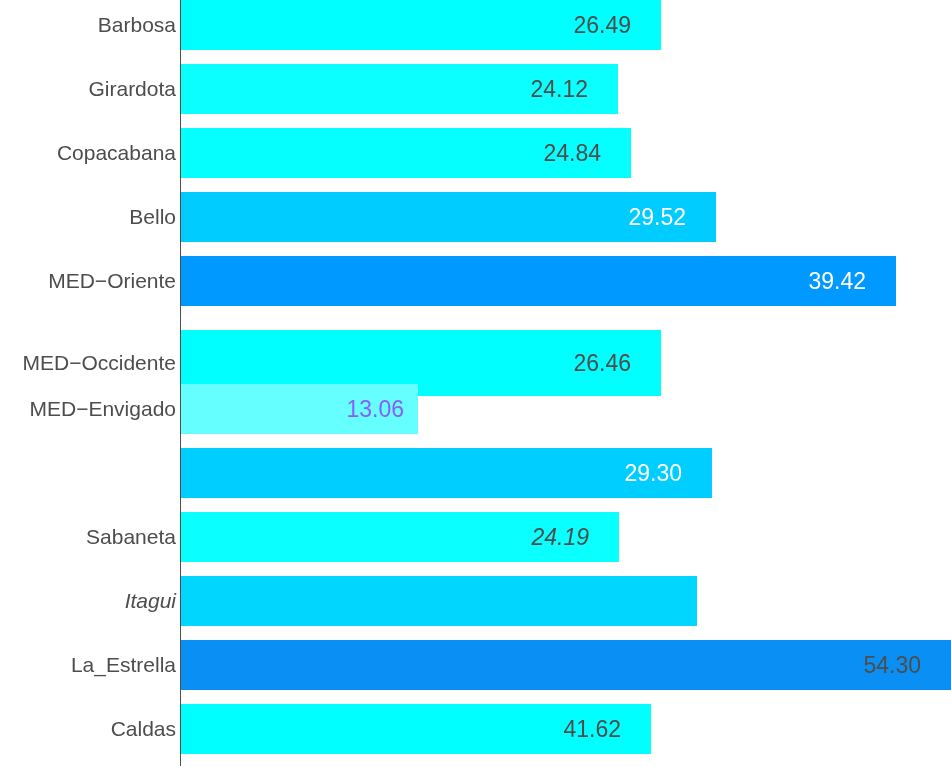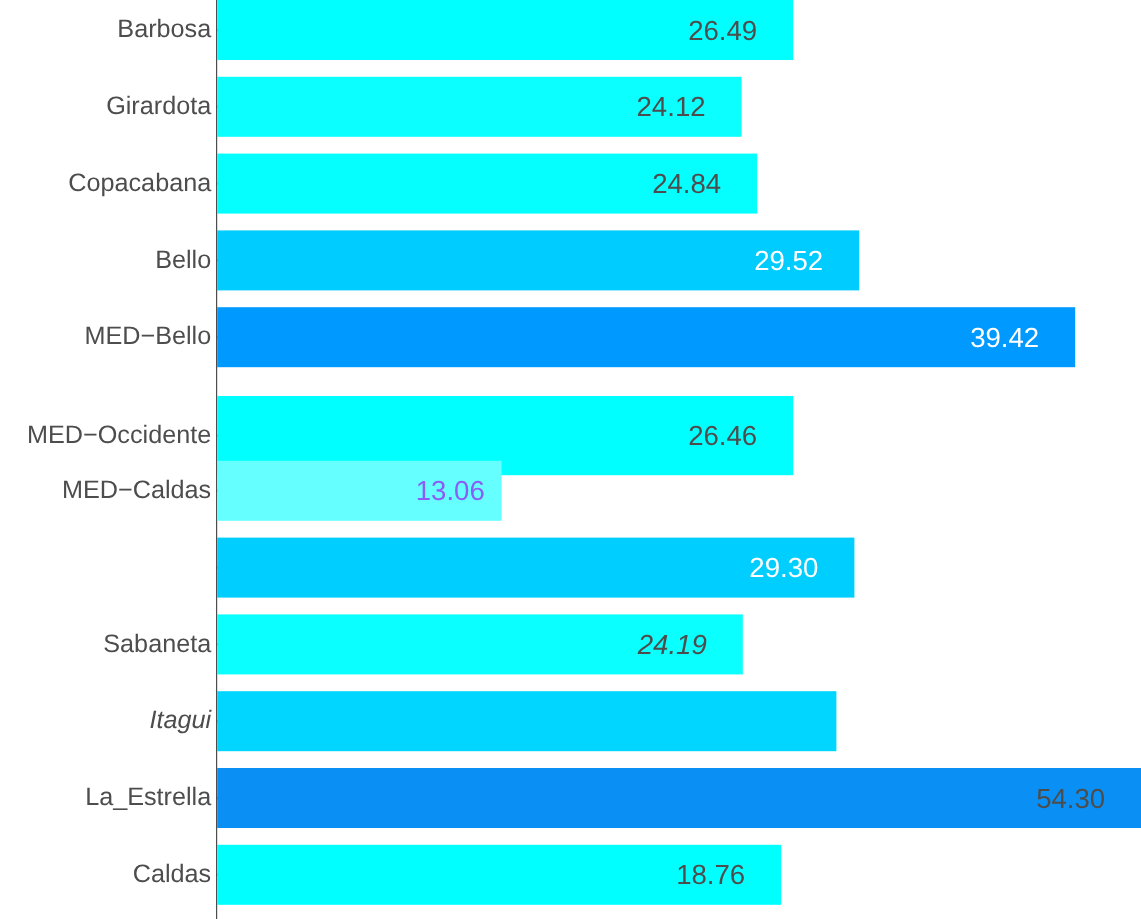--- a/index.html
+++ b/index.html
@@ -95,33 +95,33 @@
         <div class="bar" style="width: 450px; background: rgb(5, 255, 255);"></div>
         <div class="bar-value" style="color: rgb(77, 77, 77); left: 441px; width: 160px; justify-content: flex-end;">24.84</div>
       </div>
       <div class="bar-row" style="top: 192px; height: 50px;">
         <div class="cat-label" style="color: rgb(77, 77, 77);">Bello</div>
         <div class="tick" style="background: rgb(77, 77, 77);"></div>
         <div class="bar" style="width: 535px; background: rgb(0, 204, 255);"></div>
         <div class="bar-value" style="color: rgb(255, 255, 255); left: 526px; width: 160px; justify-content: flex-end;">29.52</div>
       </div>
       <div class="bar-row" style="top: 256px; height: 50px;">
-        <div class="cat-label" style="color: rgb(77, 77, 77);">MED−Bello</div>
+        <div class="cat-label" style="color: rgb(77, 77, 77);">MED−Oriente</div>
         <div class="tick" style="background: rgb(77, 77, 77);"></div>
         <div class="bar" style="width: 715px; background: rgb(0, 153, 255);"></div>
         <div class="bar-value" style="color: rgb(255, 255, 255); left: 706px; width: 160px; justify-content: flex-end;">39.42</div>
       </div>
       <div class="bar-row" style="top: 308px; height: 66px; margin-top: 22px;">
         <div class="cat-label" style="color: rgb(77, 77, 77);">MED−Occidente</div>
         <div class="tick" style="background: rgb(77, 77, 77);"></div>
         <div class="bar" style="width: 480px; background: rgb(0, 255, 255);"></div>
         <div class="bar-value" style="color: rgb(77, 77, 77); left: 471px; width: 160px; justify-content: flex-end;">26.46</div>
       </div>
       <div class="bar-row" style="top: 384px; height: 50px;">
-        <div class="cat-label" style="color: rgb(77, 77, 77);">MED−Caldas</div>
+        <div class="cat-label" style="color: rgb(77, 77, 77);">MED−Envigado</div>
         <div class="tick" style="background: rgb(77, 77, 77);"></div>
         <div class="bar" style="width: 237px; background: rgb(102, 255, 255);"></div>
         <div class="bar-value" style="color: #8b5cf6; left: 244px; width: 160px; justify-content: flex-end;">13.06</div>
       </div>
       <div class="bar-row" style="top: 448px; height: 50px;">
         <div class="tick" style="background: rgb(77, 77, 77);"></div>
         <div class="bar" style="width: 531px; background: rgb(0, 206, 255);"></div>
         <div class="bar-value" style="color: rgb(255, 255, 255); left: 522px; width: 160px; justify-content: flex-end;">29.30</div>
       </div>
       <div class="bar-row" style="top: 512px; height: 50px;">
@@ -138,16 +138,16 @@
       <div class="bar-row" style="top: 640px; height: 50px;">
         <div class="cat-label" style="color: rgb(77, 77, 77);">La_Estrella</div>
         <div class="tick" style="background: rgb(77, 77, 77);"></div>
         <div class="bar" style="width: 770px; background: rgb(10, 144, 245);"></div>
         <div class="bar-value" style="color: rgb(77, 77, 77); left: 761px; width: 160px; justify-content: flex-end;">54.30</div>
       </div>
       <div class="bar-row" style="top: 704px; height: 50px;">
         <div class="cat-label" style="color: rgb(77, 77, 77);">Caldas</div>
         <div class="tick" style="background: rgb(77, 77, 77);"></div>
         <div class="bar" style="width: 470px; background: rgb(0, 255, 255);"></div>
-        <div class="bar-value" style="color: rgb(77, 77, 77); left: 461px; width: 160px; justify-content: flex-end;">18.76</div>
+        <div class="bar-value" style="color: rgb(77, 77, 77); left: 461px; width: 160px; justify-content: flex-end;">41.62</div>
       </div>
     </div>
 </div>
 
 </body></html>

